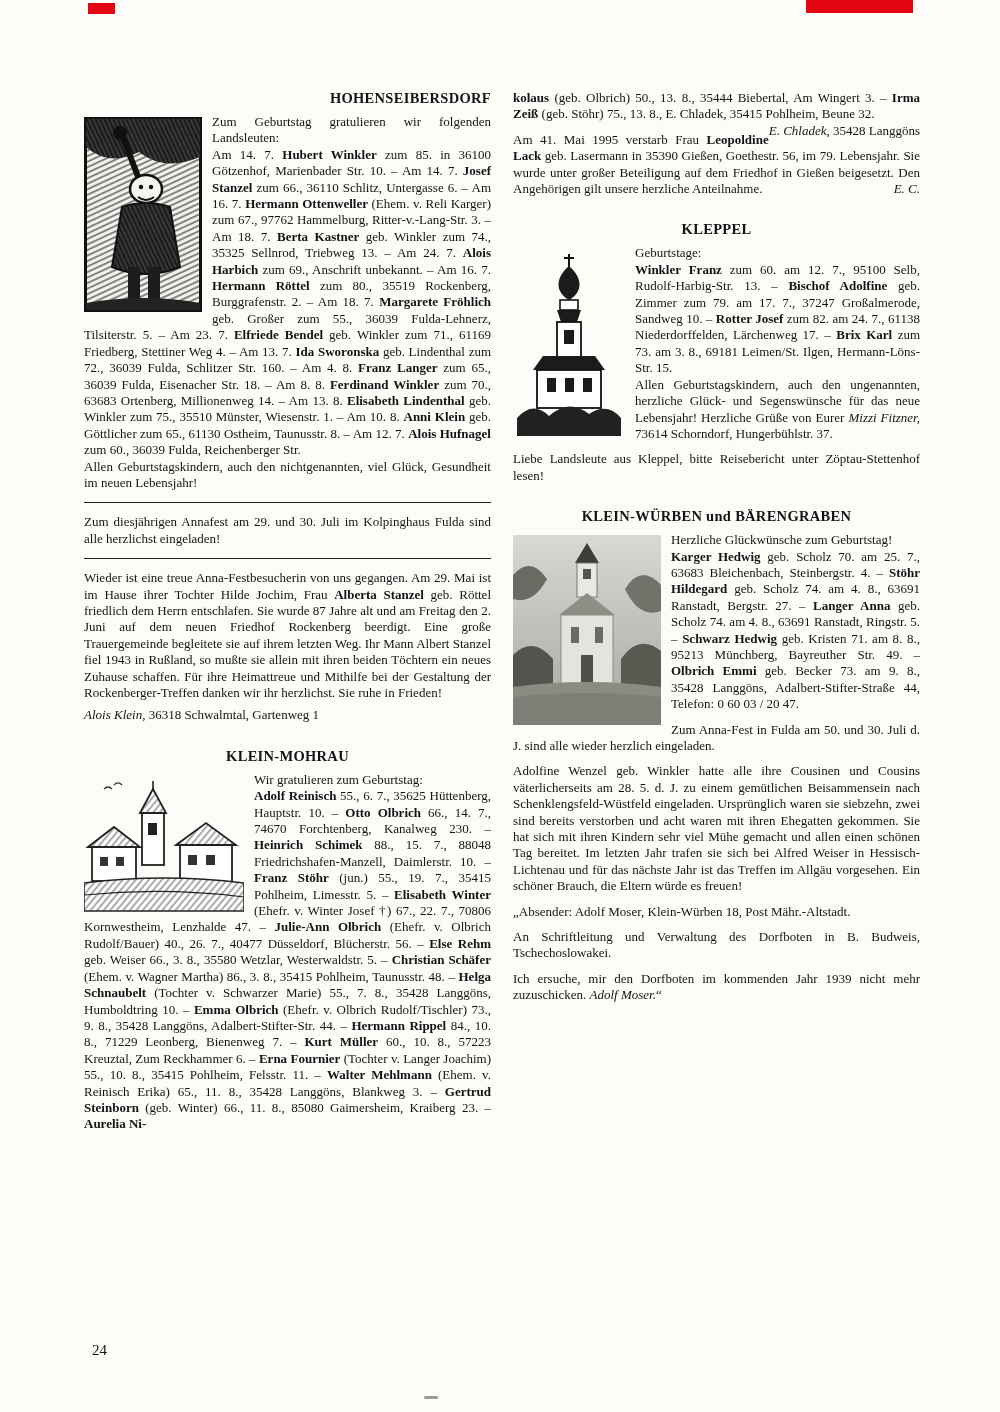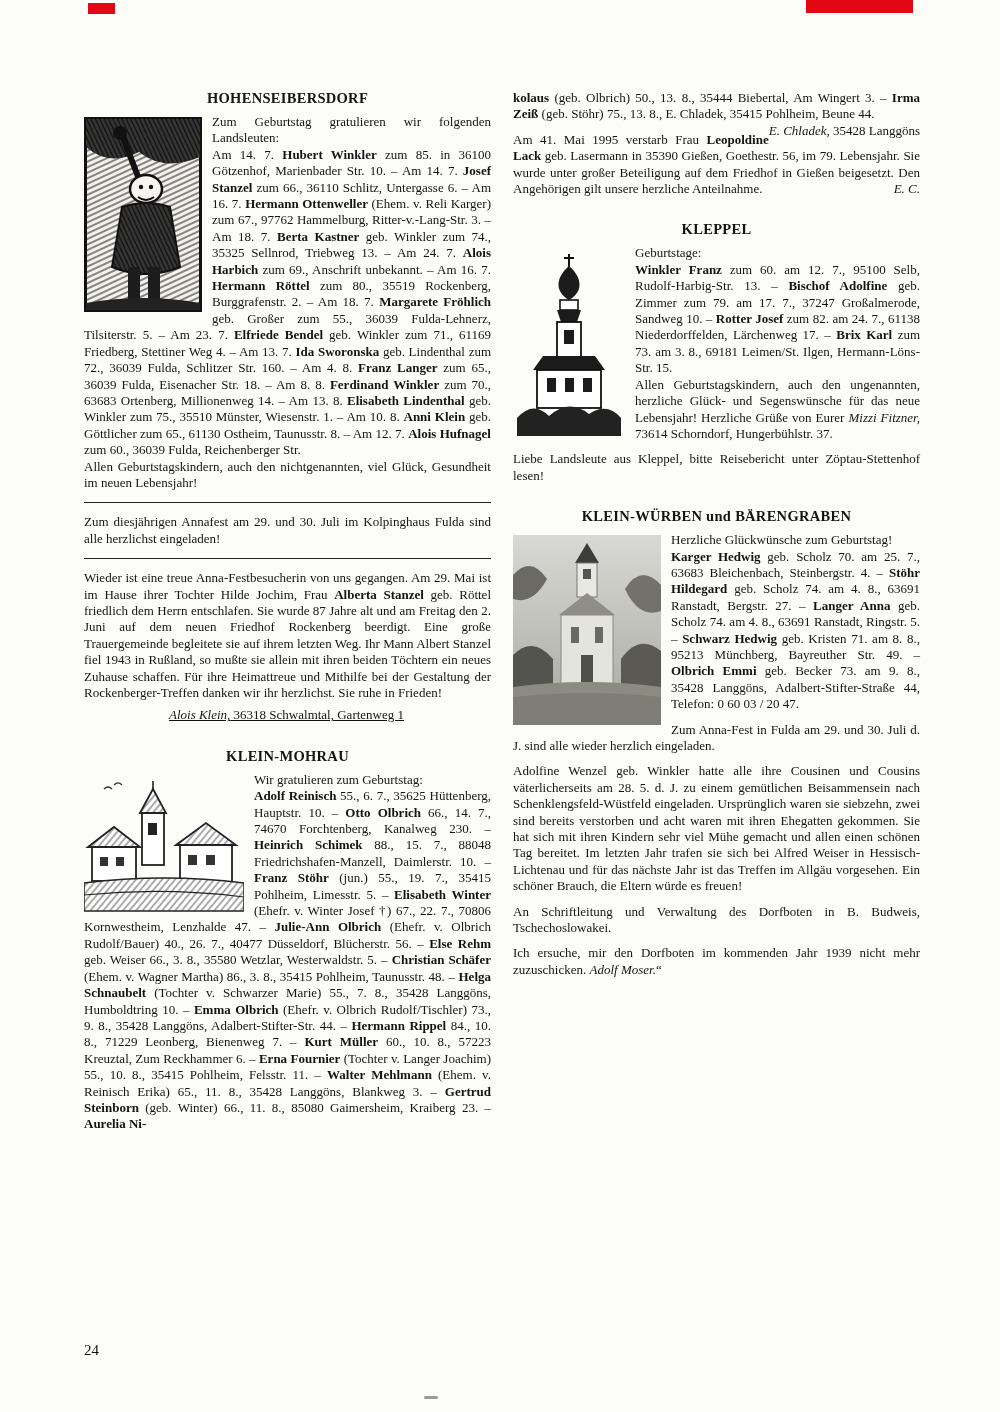--- a/index.html
+++ b/index.html
@@ -8,31 +8,31 @@
   .page {
     position:relative; width:1000px; height:1412px;
     background:#fcfcf9; overflow:hidden;
     font-family:"Liberation Serif","DejaVu Serif",serif;
     color:#141414;
   }
   .content { position:absolute; left:84px; top:90px; width:836px; display:flex; gap:22px; }
   .col { width:407px; }
   .para { font-size:13px; line-height:16.4px; text-align:justify; margin-bottom:9px; }
   .section-title { font-size:14.5px; font-weight:bold; text-align:center; margin:24px 0 7px; letter-spacing:.3px; }
-  .section-title.first { margin-top:0; }
+  .section-title.first { margin-top:0;text-align:right; }
   .rule { border-top:1px solid #222; margin:11px 0; }
-  .sigline { font-size:13px; line-height:16.4px; text-align:center; margin:-3px 2px 22px 0;text-decoration:underline; }
+  .sigline { font-size:13px; line-height:16.4px; text-align:left; margin:-3px 2px 22px 0; }
   .sig { float:right; }
   .b { font-weight:bold; }
   .i { font-style:italic; }
   .illus { float:left; margin:3px 10px 3px 0; line-height:0; }
   .red-mark { position:absolute; background:#e30613; }
   .red-mark.left  { left:88px;  top:3px; width:27px;  height:11px; }
   .red-mark.right { left:806px; top:0;   width:107px; height:13px; }
-  .page-number { position:absolute; left:84px; top:1342px; font-size:15px; }
+  .page-number { position:absolute; left:92px; top:1342px; font-size:15px; }
   .artifact { position:absolute; left:424px; top:1396px; width:14px; height:3px; background:#9a9a96; border-radius:2px; }
 </style>
 </head>
 <body>
 
 <div class="page">
 
   <div class="red-mark left"></div>
   <div class="red-mark right"></div>
 
@@ -114,21 +114,21 @@
           </svg>
         </span>
         <span><span>Wir gratulieren zum Geburtstag:</span><br><span class="b">Adolf Reinisch</span><span> 55., 6. 7., 35625 Hüttenberg, Hauptstr. 10. – </span><span class="b">Otto Olbrich</span><span> 66., 14. 7., 74670 Forchtenberg, Kanalweg 230. – </span><span class="b">Heinrich Schimek</span><span> 88., 15. 7., 88048 Friedrichshafen-Manzell, Daimlerstr. 10. – </span><span class="b">Franz Stöhr</span><span> (jun.) 55., 19. 7., 35415 Pohlheim, Limesstr. 5. – </span><span class="b">Elisabeth Winter</span><span> (Ehefr. v. Winter Josef †) 67., 22. 7., 70806 Kornwestheim, Lenzhalde 47. – </span><span class="b">Julie-Ann Olbrich</span><span> (Ehefr. v. Olbrich Rudolf/Bauer) 40., 26. 7., 40477 Düsseldorf, Blücherstr. 56. – </span><span class="b">Else Rehm</span><span> geb. Weiser 66., 3. 8., 35580 Wetzlar, Westerwaldstr. 5. – </span><span class="b">Christian Schäfer</span><span> (Ehem. v. Wagner Martha) 86., 3. 8., 35415 Pohlheim, Taunusstr. 48. – </span><span class="b">Helga Schnaubelt</span><span> (Tochter v. Schwarzer Marie) 55., 7. 8., 35428 Langgöns, Humboldtring 10. – </span><span class="b">Emma Olbrich</span><span> (Ehefr. v. Olbrich Rudolf/Tischler) 73., 9. 8., 35428 Langgöns, Adalbert-Stifter-Str. 44. – </span><span class="b">Hermann Rippel</span><span> 84., 10. 8., 71229 Leonberg, Bienenweg 7. – </span><span class="b">Kurt Müller</span><span> 60., 10. 8., 57223 Kreuztal, Zum Reckhammer 6. – </span><span class="b">Erna Fournier</span><span> (Tochter v. Langer Joachim) 55., 10. 8., 35415 Pohlheim, Felsstr. 11. – </span><span class="b">Walter Mehlmann</span><span> (Ehem. v. Reinisch Erika) 65., 11. 8., 35428 Langgöns, Blankweg 3. – </span><span class="b">Gertrud Steinborn</span><span> (geb. Winter) 66., 11. 8., 85080 Gaimersheim, Kraiberg 23. – </span><span class="b">Aurelia Ni-</span></span>
       </div>
 
     </div>
 
     <div class="col">
 
       <div class="para">
-        <span><span class="b">kolaus</span><span> (geb. Olbrich) 50., 13. 8., 35444 Biebertal, Am Wingert 3. – </span><span class="b">Irma Zeiß</span><span> (geb. Stöhr) 75., 13. 8., E. Chladek, 35415 Pohlheim, Beune 44.</span></span>
+        <span><span class="b">kolaus</span><span> (geb. Olbrich) 50., 13. 8., 35444 Biebertal, Am Wingert 3. – </span><span class="b">Irma Zeiß</span><span> (geb. Stöhr) 75., 13. 8., E. Chladek, 35415 Pohlheim, Beune 32.</span></span>
         <span class="sig"><span class="i">E. Chladek,</span><span> 35428 Langgöns</span></span>
       </div>
 
       <div class="para">
         <span><span>Am 41. Mai 1995 verstarb Frau </span><span class="b">Leopoldine Lack</span><span> geb. Lasermann in 35390 Gießen, Goethestr. 56, im 79. Lebensjahr. Sie wurde unter großer Beteiligung auf dem Friedhof in Gießen beigesetzt. Den Angehörigen gilt unsere herzliche Anteilnahme.</span></span>
         <span class="sig i">E. C.</span>
       </div>
 
       <h2 class="section-title">KLEPPEL</h2>
 
@@ -179,22 +179,23 @@
             <rect x="58" y="92" width="8" height="16" fill="#6a6a62"></rect>
             <rect x="82" y="92" width="8" height="16" fill="#6a6a62"></rect>
             <rect x="68" y="120" width="12" height="32" fill="#50504a"></rect>
             <rect x="0" y="152" width="148" height="38" fill="#7e7e76"></rect>
             <path d="M0 152 Q74 142 148 152 L148 162 Q74 154 0 162 Z" fill="#8b8b82"></path>
           </svg>
         </span>
         <span><span>Herzliche Glückwünsche zum Geburtstag!</span><br><span class="b">Karger Hedwig</span><span> geb. Scholz 70. am 25. 7., 63683 Bleichenbach, Steinbergstr. 4. – </span><span class="b">Stöhr Hildegard</span><span> geb. Scholz 74. am 4. 8., 63691 Ranstadt, Bergstr. 27. – </span><span class="b">Langer Anna</span><span> geb. Scholz 74. am 4. 8., 63691 Ranstadt, Ringstr. 5. – </span><span class="b">Schwarz Hedwig</span><span> geb. Kristen 71. am 8. 8., 95213 Münchberg, Bayreuther Str. 49. – </span><span class="b">Olbrich Emmi</span><span> geb. Becker 73. am 9. 8., 35428 Langgöns, Adalbert-Stifter-Straße 44, Telefon: 0 60 03 / 20 47.</span></span>
       </div>
 
-      <div class="para">Zum Anna-Fest in Fulda am 29. und 30. Juli d. J. sind alle wieder herzlich eingeladen.</div>
+      <div class="para">Zum Anna-Fest in Fulda am 50. und 30. Juli d. J. sind alle wieder herzlich eingeladen.</div>
       <div class="para">Adolfine Wenzel geb. Winkler hatte alle ihre Cousinen und Cousins väterlicherseits am 28. 5. d. J. zu einem gemütlichen Beisammensein nach Schenklengsfeld-Wüstfeld eingeladen. Ursprünglich waren sie siebzehn, zwei sind bereits verstorben und acht waren mit ihren Ehegatten gekommen. Sie hat sich mit ihren Kindern sehr viel Mühe gemacht und allen einen schönen Tag bereitet. Im letzten Jahr trafen sie sich bei Alfred Weiser in Hessisch-Lichtenau und für das nächste Jahr ist das Treffen im Allgäu vorgesehen. Ein schöner Brauch, die Eltern würde es freuen!</div>
+      <div class="para">„Absender: Adolf Moser, Klein-Würben 18, Post Mähr.-Altstadt.</div>
       <div class="para">An Schriftleitung und Verwaltung des Dorfboten in B. Budweis, Tschechoslowakei.</div>
       <div class="para">
         <span><span>Ich ersuche, mir den Dorfboten im kommenden Jahr 1939 nicht mehr zuzuschicken. </span><span class="i">Adolf Moser.</span><span>“</span></span>
       </div>
 
     </div>
   </div>
 
   <div class="page-number">24</div>
   <div class="artifact"></div>

